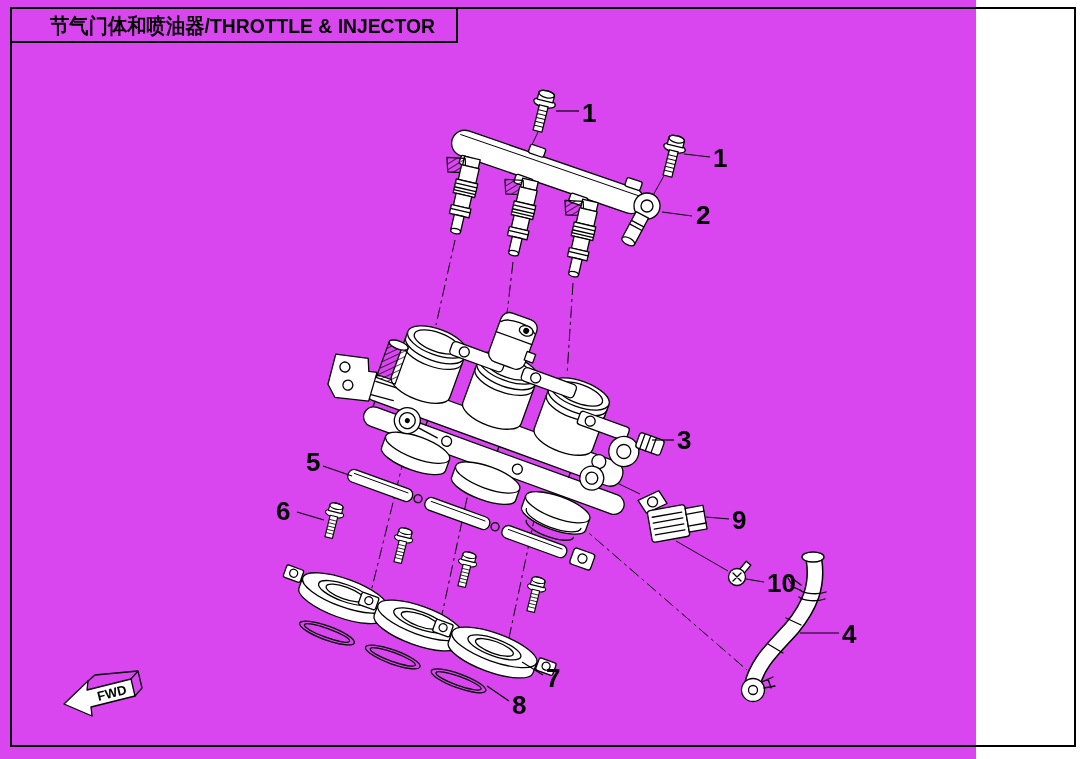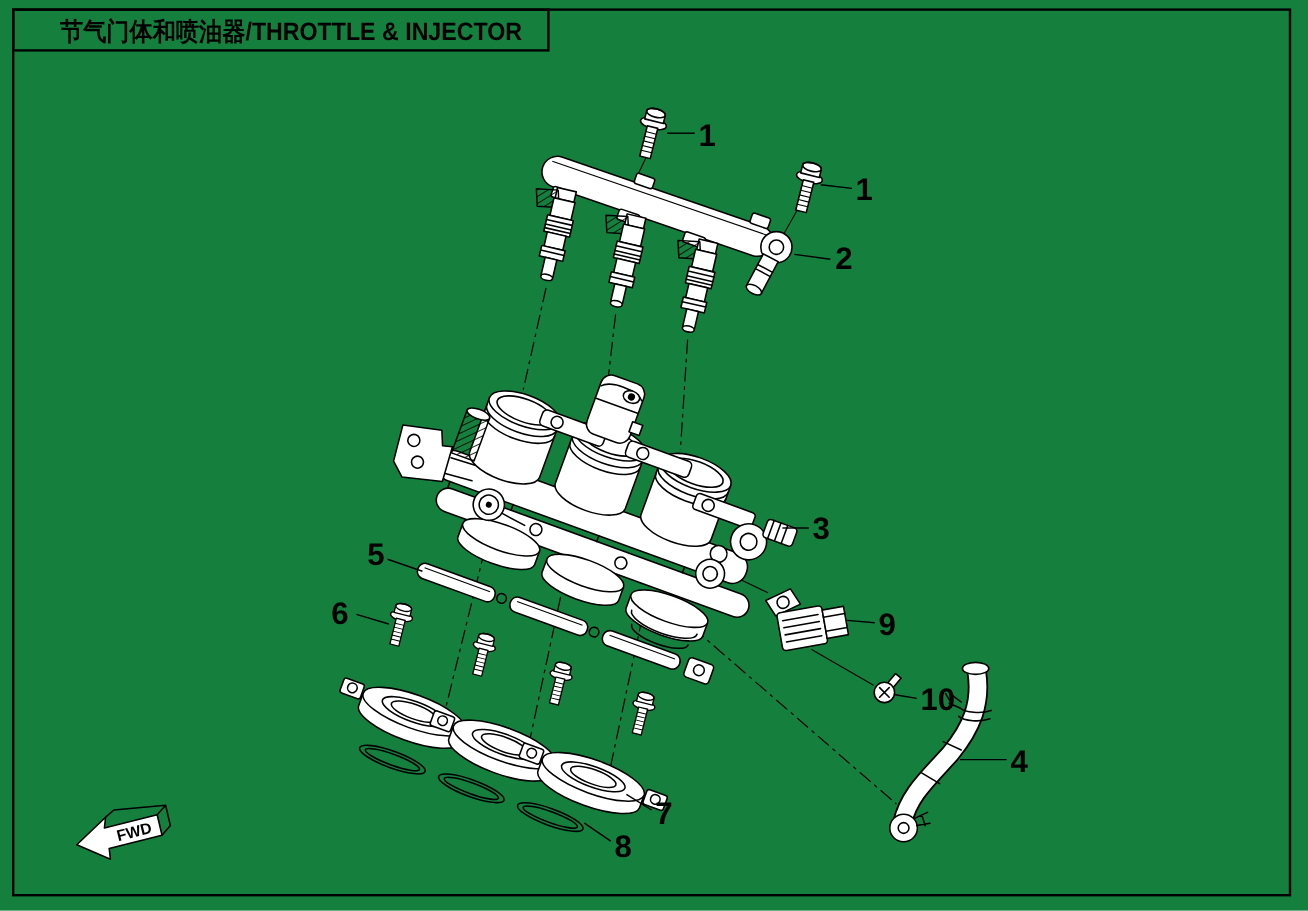--- a/index.html
+++ b/index.html
@@ -1,16 +1,16 @@
 <!DOCTYPE html>
 <html><head>
 <meta charset="utf-8">
 <style>
   html,body { margin:0; padding:0; background:#fff; }
-  .page { position:relative; width:1090px; height:759px; background:#15803d;
+  .page { position:relative; width:976px; height:759px; background:#d946ef;
           font-family:"Liberation Sans","DejaVu Sans",sans-serif; }
   svg { display:block; }
   .ln   { stroke:#000; fill:none; stroke-width:1.3; stroke-linejoin:round; stroke-linecap:round; }
   .thin { stroke:#000; fill:none; stroke-width:0.9; stroke-linejoin:round; }
   .fw   { stroke:#000; fill:#fff; stroke-width:1.3; stroke-linejoin:round; }
   .hz   { stroke:#000; fill:url(#hatch); stroke-width:1.2; stroke-linejoin:round; }
   .dash { stroke:#000; fill:none; stroke-width:1; stroke-dasharray:12 4 3 4; }
   .ldr  { stroke:#000; fill:none; stroke-width:1.2; }
   .frame{ stroke:#000; fill:none; stroke-width:2; }
   .callout   { font:bold 26px "Liberation Sans","DejaVu Sans",sans-serif; fill:#000; }

